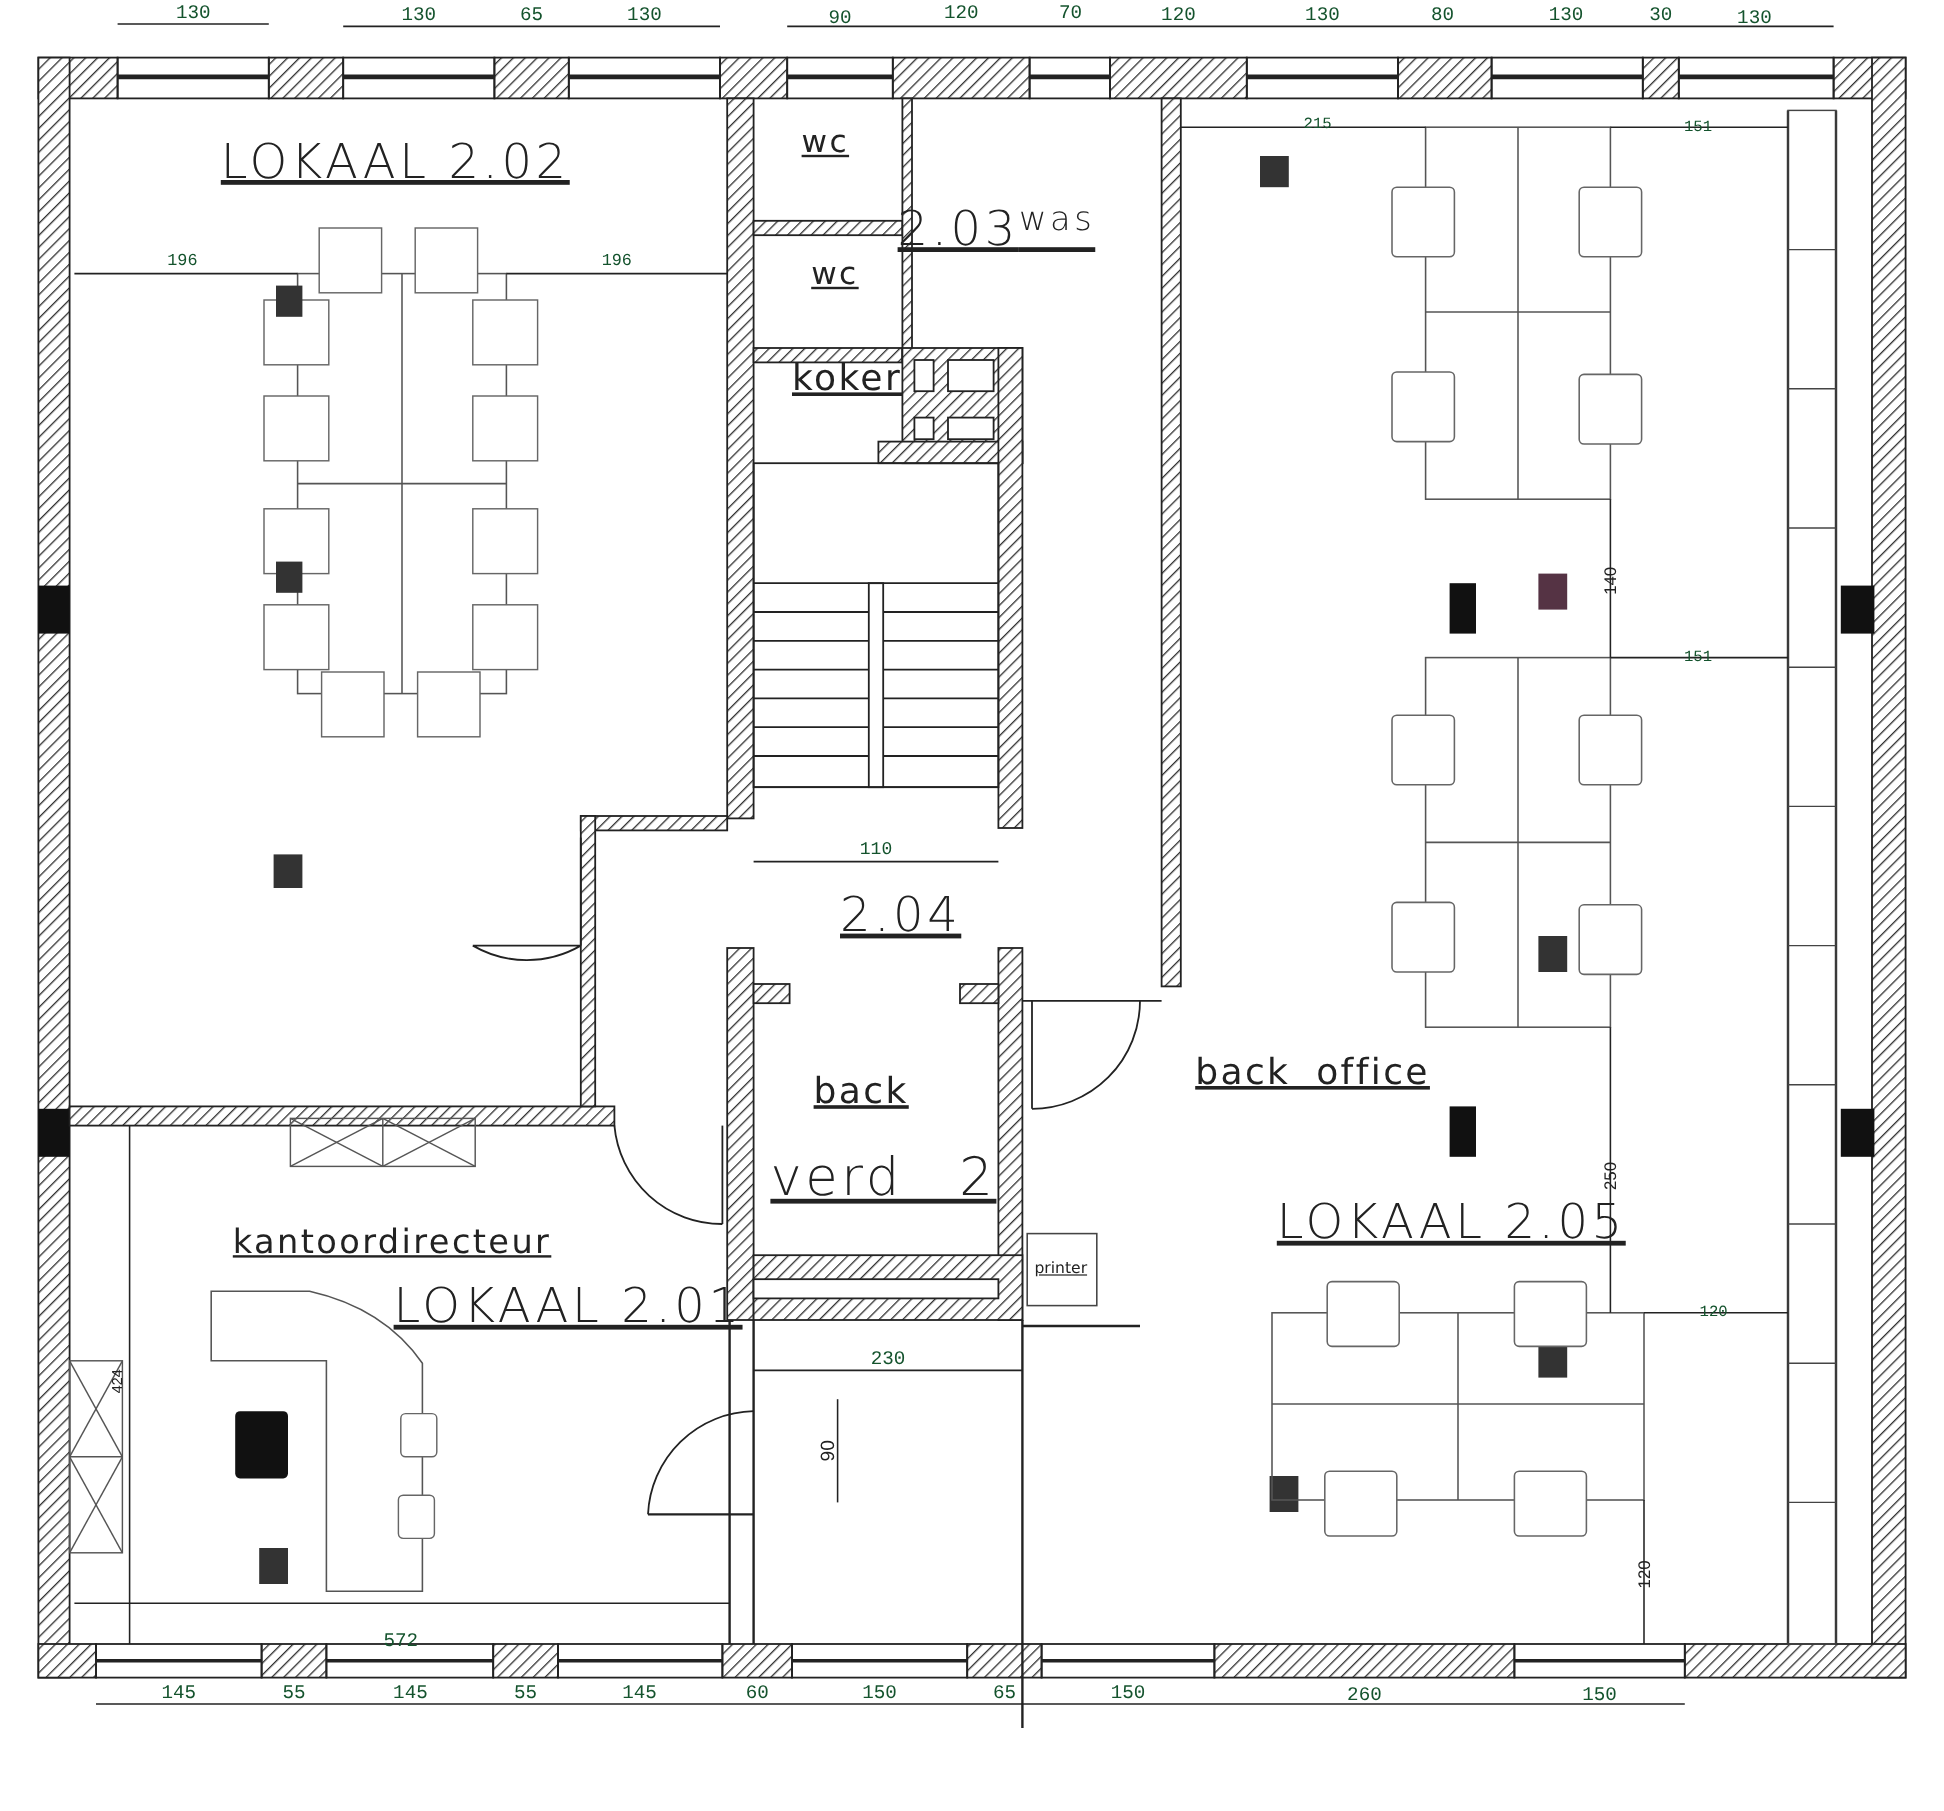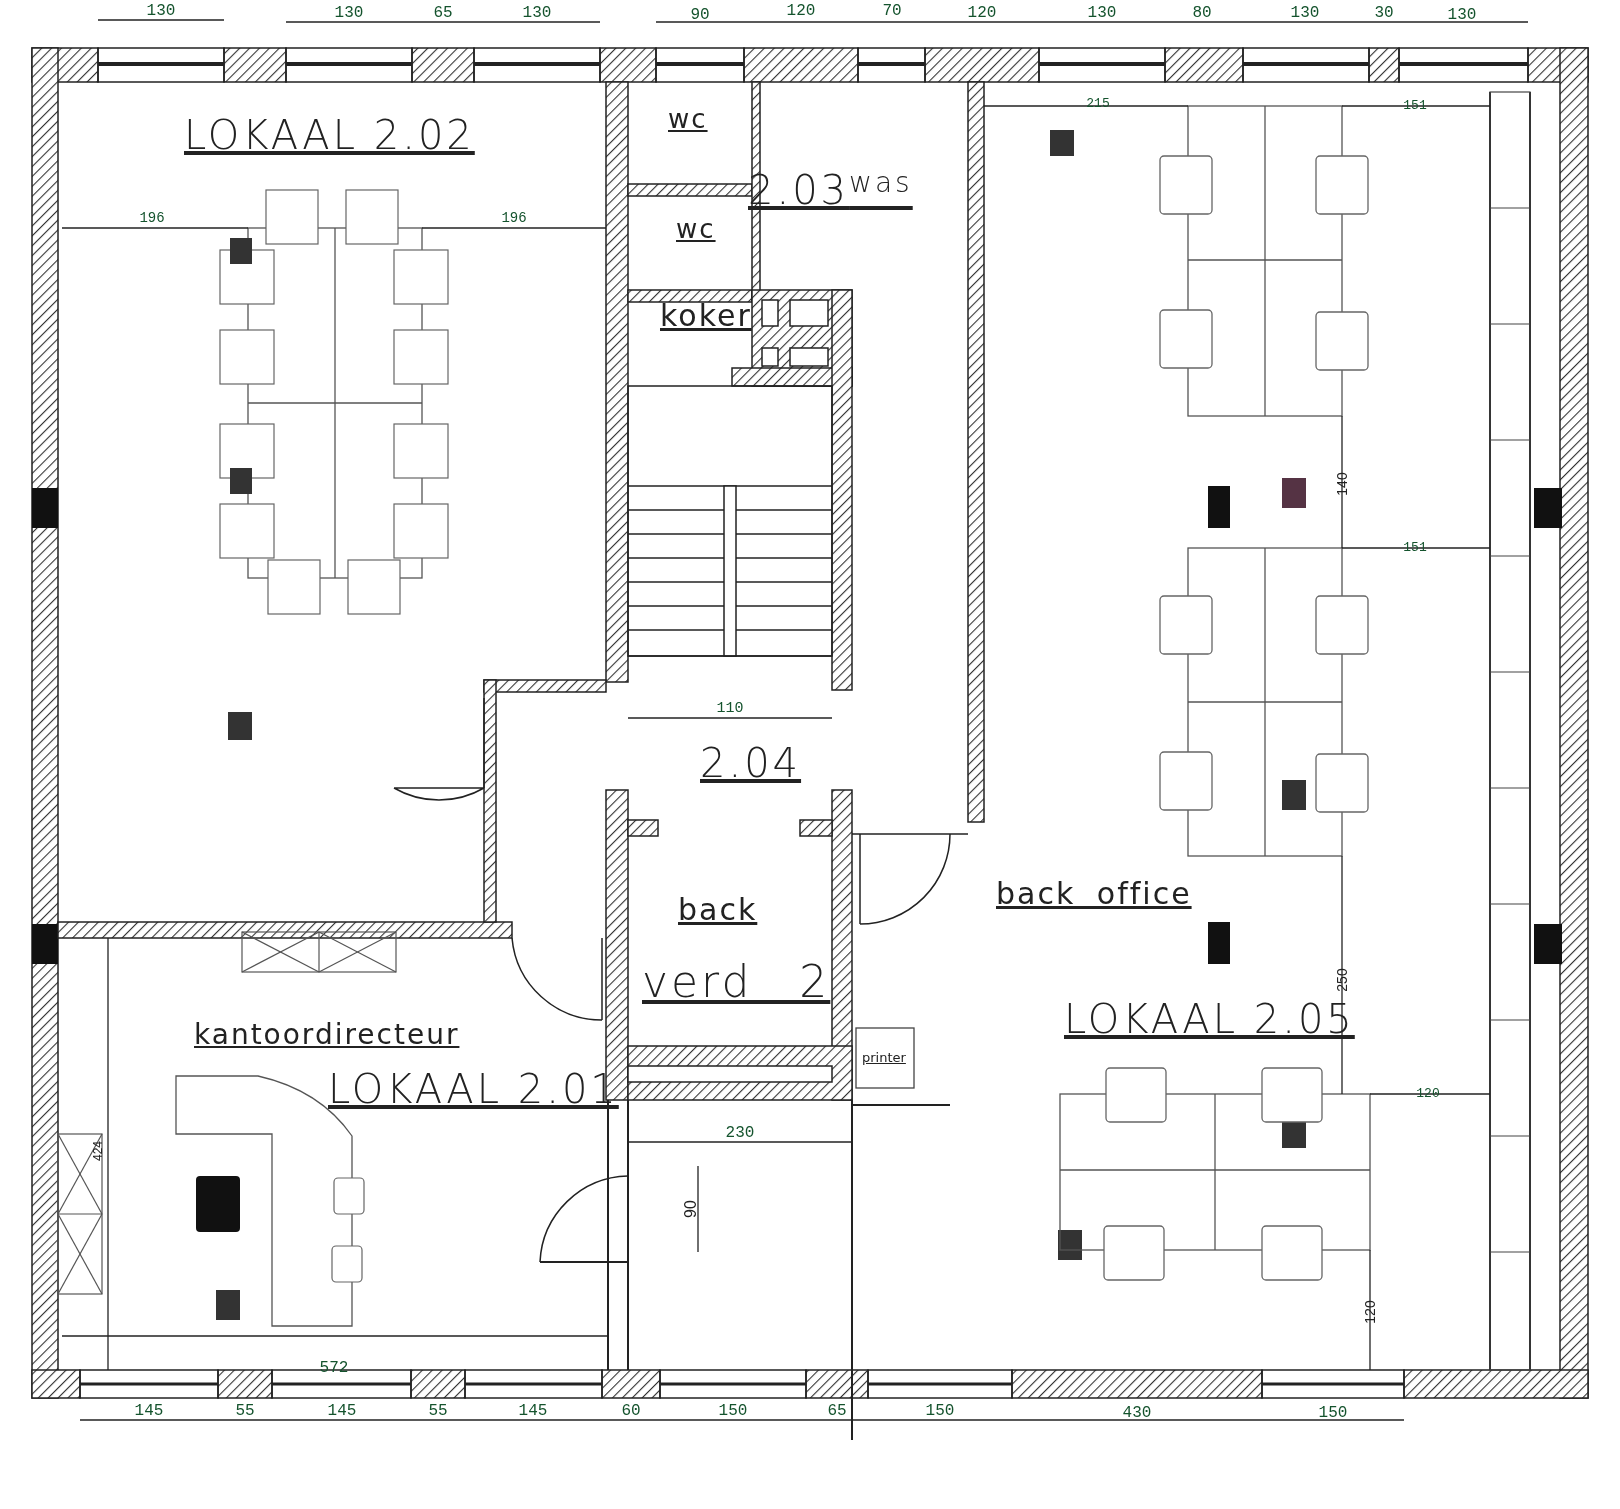--- a/index.html
+++ b/index.html
@@ -324,21 +324,21 @@
 
 <div class="dim" style="left:149px;top:1402px;">145</div>
 <div class="dim" style="left:245px;top:1402px;">55</div>
 <div class="dim" style="left:342px;top:1402px;">145</div>
 <div class="dim" style="left:438px;top:1402px;">55</div>
 <div class="dim" style="left:533px;top:1402px;">145</div>
 <div class="dim" style="left:631px;top:1402px;">60</div>
 <div class="dim" style="left:733px;top:1402px;">150</div>
 <div class="dim" style="left:837px;top:1402px;">65</div>
 <div class="dim" style="left:940px;top:1402px;">150</div>
-<div class="dim" style="left:1137px;top:1404px;">430</div>
+<div class="dim" style="left:1137px;top:1404px;">260</div>
 <div class="dim" style="left:1333px;top:1404px;">150</div>
 
 <div class="dim" style="left:152px;top:210px;font-size:14px;">196</div>
 <div class="dim" style="left:514px;top:210px;font-size:14px;">196</div>
 <div class="dim" style="left:1082px;top:96px;font-size:13px;margin-left:16px;">215</div>
 <div class="dim" style="left:1415px;top:98px;font-size:13px;">151</div>
 <div class="dim" style="left:1415px;top:540px;font-size:13px;">151</div>
 <div class="dimv" style="left:1330px;top:476px;">140</div>
 <div class="dimv" style="left:1330px;top:972px;">250</div>
 <div class="dim" style="left:1428px;top:1086px;font-size:13px;">120</div>

